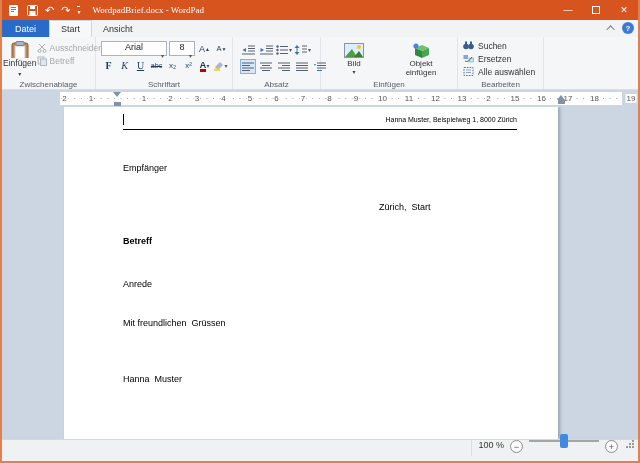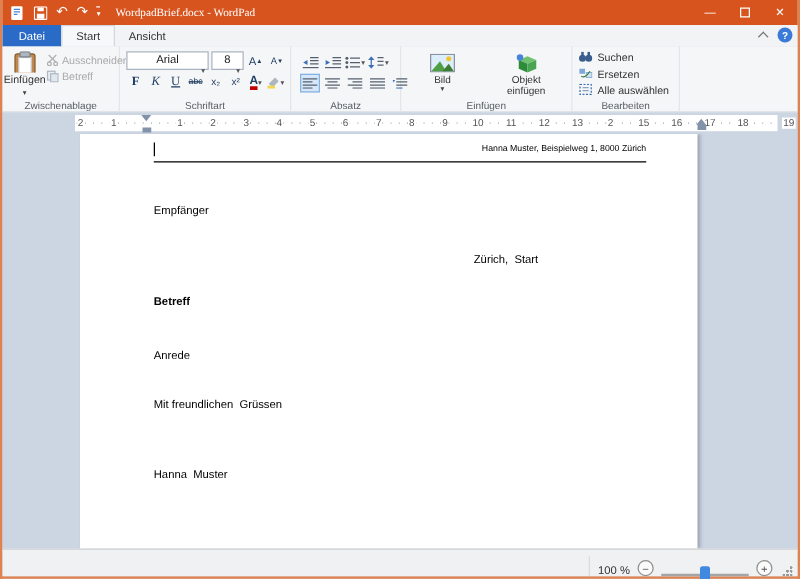--- a/index.html
+++ b/index.html
@@ -74,21 +74,21 @@
   .mark-right .tri { width:0; height:0; border-left:4px solid transparent; border-right:4px solid transparent; border-bottom:5px solid #8292a8; }
   .mark-right .sq { width:7px; height:4px; background:#8292a8; margin-left:1px; }
   
   .doc { flex:1; position:relative; background:#ccd5e2; overflow:hidden; }
   .page { position:absolute; left:62px; top:0; width:494px; height:100%; background:#fff; box-shadow:2px 0 3px rgba(90,100,120,.45); }
   .hdr { position:absolute; left:59px; right:41px; top:6px; height:17px; border-bottom:1px solid #000; }
   .caret { position:absolute; left:0; top:1px; width:1px; height:11px; background:#000; }
   .hdr-text { position:absolute; right:0; top:3px; font-size:7px; color:#000; white-space:pre; }
   .dline { position:absolute; left:59px; font-size:9px; color:#000; white-space:pre; }
   
-  .statusbar { height:22px; background:#f0f1f2; border-top:1px solid #d8d8d8; flex:none; display:flex; align-items:flex-end; justify-content:flex-end; padding-right:4px; gap:6px; position:relative; }
+  .statusbar { height:22px; background:#f0f1f2; border-top:1px solid #d8d8d8; flex:none; display:flex; align-items:flex-start; justify-content:flex-end; padding-right:4px; gap:6px; position:relative; }
   .sep { width:1px; height:16px; background:#dcdcdc; }
   .zoomtxt { font-size:9px; color:#333; }
   .zbtn { width:13px; height:13px; border-radius:50%; border:1px solid #8e8e8e; background:#fbfbfb; color:#555; font-size:9px; line-height:10px; display:flex; align-items:center; justify-content:center; }
   .ztrack { width:70px; height:2px; background:#a5a5a5; position:relative; }
   .zthumb { position:absolute; left:31px; top:-6px; width:8px; height:14px; background:#3f8ae0; border-radius:2px; }
   .grip { width:8px; height:8px; margin-left:2px;
           background:radial-gradient(circle at 1px 7px,#999 1px,transparent 1.2px),
                      radial-gradient(circle at 4px 7px,#999 1px,transparent 1.2px),
                      radial-gradient(circle at 7px 7px,#999 1px,transparent 1.2px),
                      radial-gradient(circle at 4px 4px,#999 1px,transparent 1.2px),

